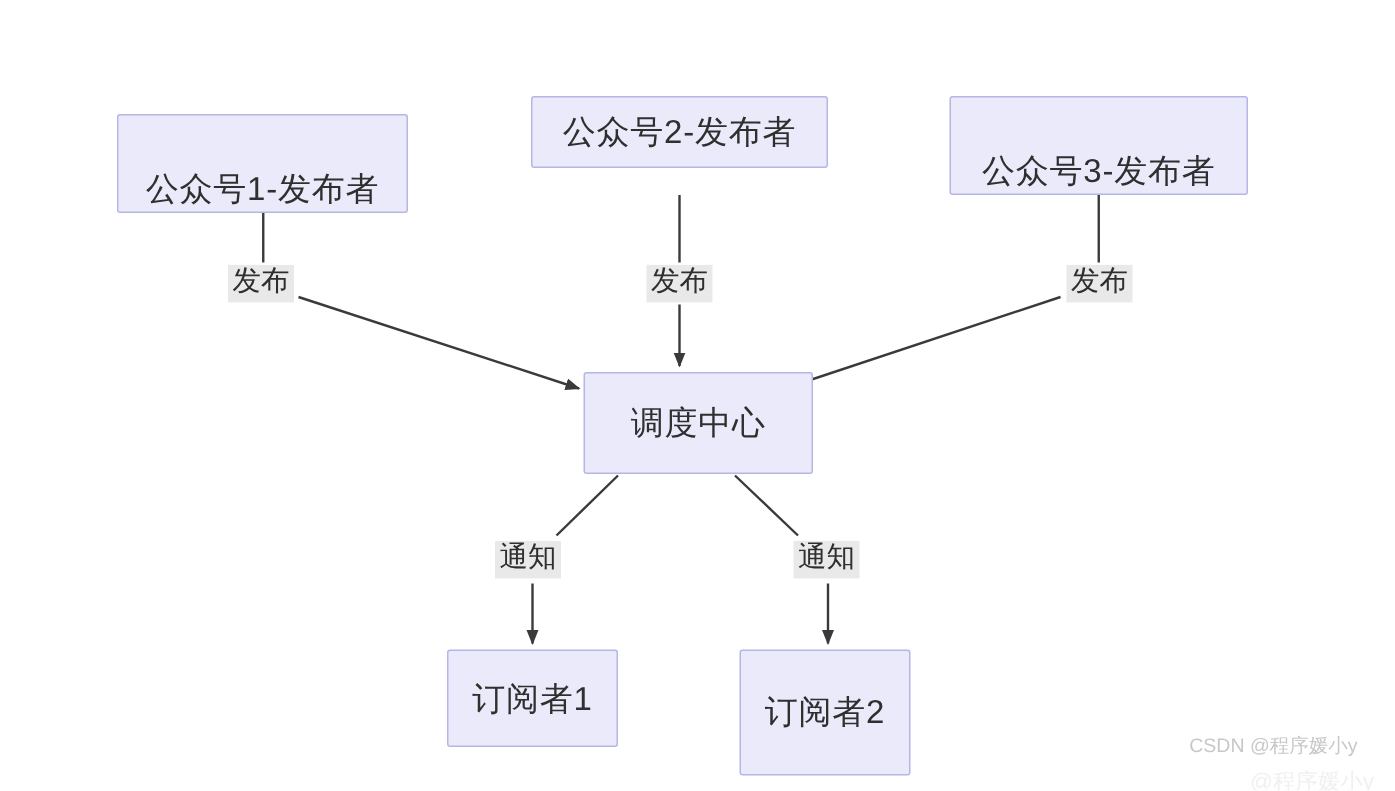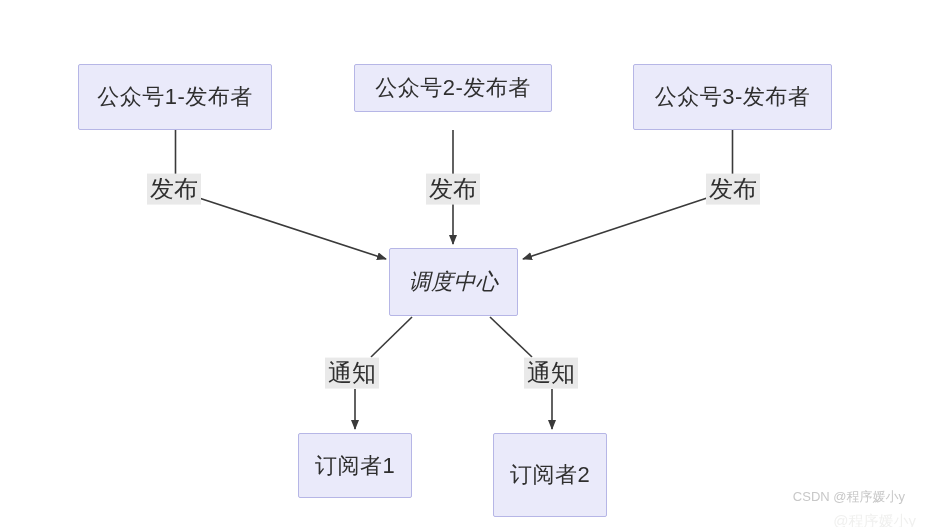--- a/index.html
+++ b/index.html
@@ -32,21 +32,21 @@
     color:var(--node-text);
     font-size:22px;
     letter-spacing:0.5px;
     white-space:nowrap;
   }
   .edge-label{
     position:absolute;
     transform:translate(-50%,-50%);
     background:var(--edge-label-bg);
     color:var(--node-text);
-    font-size:24px;
+    font-size:19px;
     line-height:1.2;
     padding:1px 3px;
     white-space:nowrap;
     text-align:center;
   }
   .watermark{
     position:absolute;
     color:var(--watermark-text);
     font-size:13px;
     white-space:nowrap;
@@ -70,31 +70,31 @@
     <line x1="453" y1="130" x2="453" y2="175"></line>
     <line x1="453" y1="203" x2="453" y2="244" marker-end="url(#arrow)"></line>
     <line x1="732.5" y1="130" x2="732.5" y2="175"></line>
     <line x1="707" y1="198" x2="523" y2="259" marker-end="url(#arrow)"></line>
     <line x1="412" y1="317" x2="371" y2="357"></line>
     <line x1="355" y1="389" x2="355" y2="429" marker-end="url(#arrow)"></line>
     <line x1="490" y1="317" x2="532" y2="357"></line>
     <line x1="552" y1="389" x2="552" y2="429" marker-end="url(#arrow)"></line>
   </svg>
 
-  <div class="node" style="left:78px;top:64px;width:194px;height:66px;">
+  <div class="node" style="left:78px;top:76px;width:194px;height:66px;align-items:flex-end;">
     <span>公众号1-发布者</span>
   </div>
   <div class="node" style="left:354px;top:64px;width:198px;height:48px;">
     <span>公众号2-发布者</span>
   </div>
-  <div class="node" style="left:633px;top:64px;width:199px;height:66px;">
+  <div class="node" style="left:633px;top:64px;width:199px;height:66px;align-items:flex-end;">
     <span>公众号3-发布者</span>
   </div>
 
-  <div class="node" style="left:389px;top:248px;width:129px;height:68px;font-style:italic;">
+  <div class="node" style="left:389px;top:248px;width:153px;height:68px;">
     <span>调度中心</span>
   </div>
 
   <div class="node" style="left:298px;top:433px;width:114px;height:65px;">
     <span>订阅者1</span>
   </div>
   <div class="node" style="left:493px;top:433px;width:114px;height:84px;">
     <span>订阅者2</span>
   </div>
 

